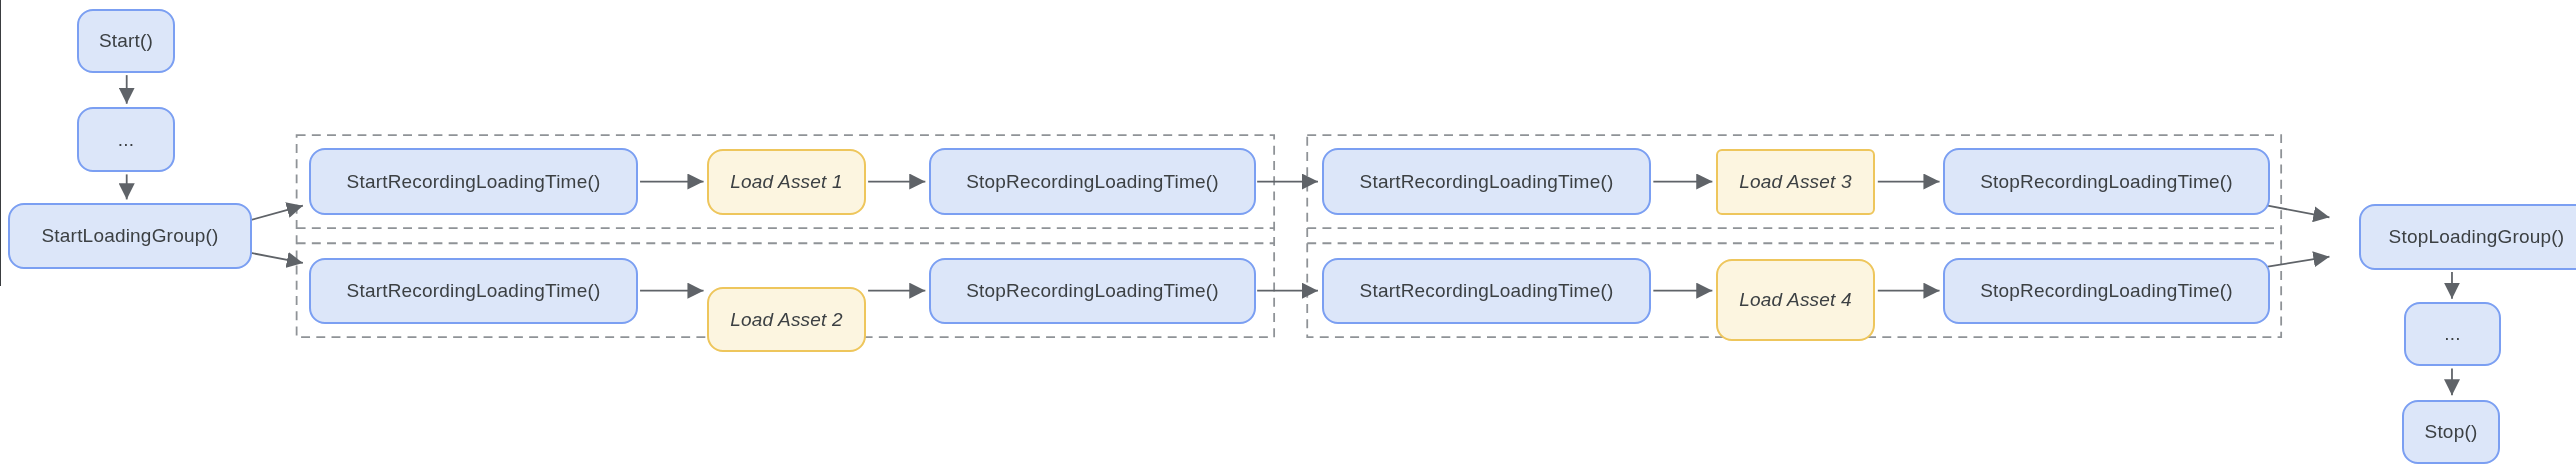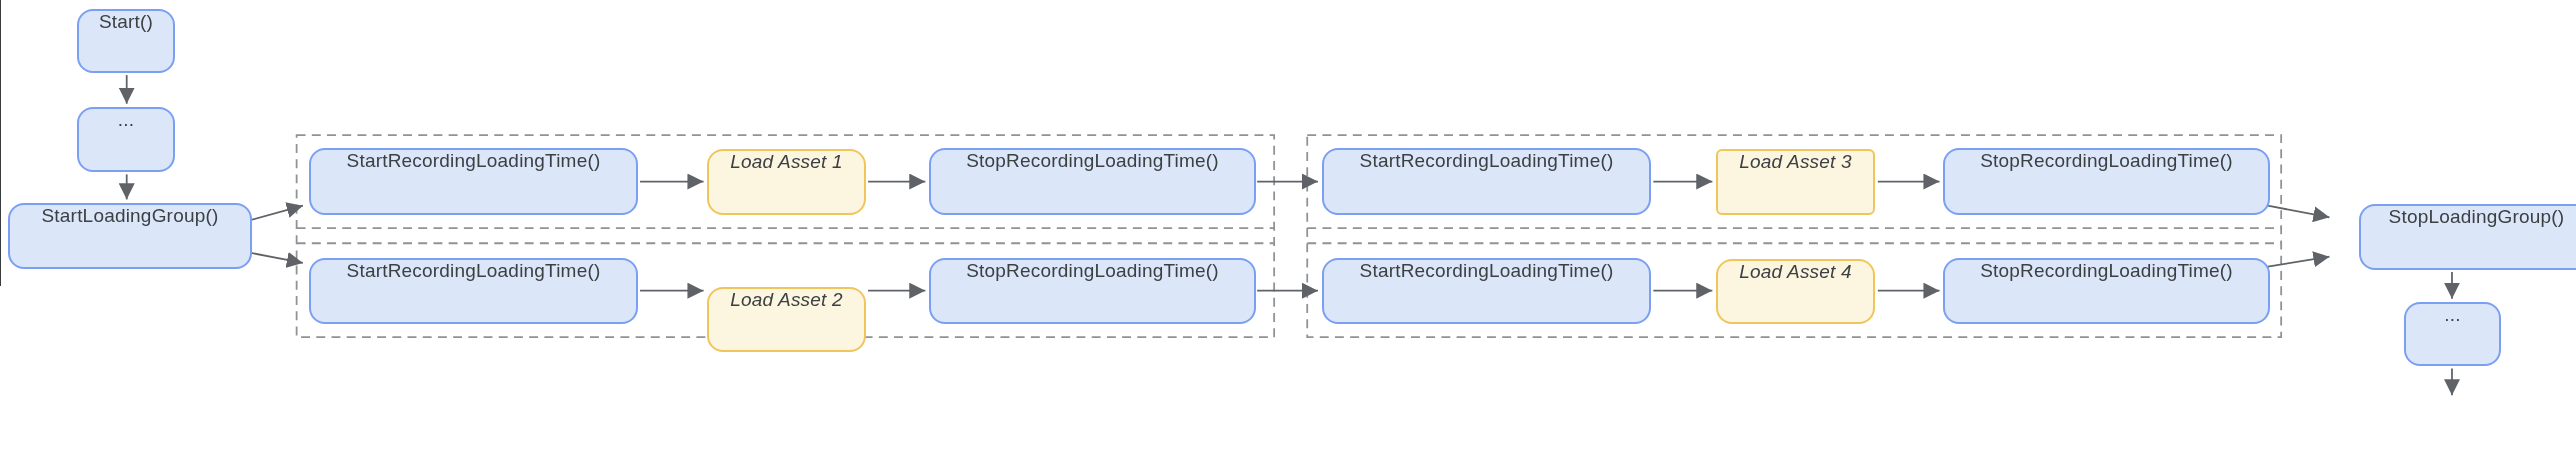--- a/index.html
+++ b/index.html
@@ -18,21 +18,21 @@
   .overlay {
     position: absolute;
     left: 0;
     top: 0;
     width: 2576px;
     height: 474px;
   }
   .node {
     position: absolute;
     display: flex;
-    align-items: flex-start;
+    align-items: center;
     justify-content: center;
     box-sizing: border-box;
     border-radius: 16px;
     font-size: 19px;
     letter-spacing: 0.2px;
     color: var(--text, #3c4043);
     background: var(--call-node-fill, #dce6f9);
     border: 2.2px solid var(--call-node-border, #7b9ff2);
     white-space: nowrap;
     text-align: center;
@@ -153,30 +153,33 @@
   <div class="node asset" style="left:1716px; top:149px; width:159px; height:66px;border-radius:6px;">
     <span>Load Asset 3</span>
   </div>
   <div class="node" style="left:1943px; top:148px; width:327px; height:67px;">
     <span>StopRecordingLoadingTime()</span>
   </div>
 
   <div class="node" style="left:1322px; top:258px; width:329px; height:66px;">
     <span>StartRecordingLoadingTime()</span>
   </div>
-  <div class="node asset" style="left:1716px; top:259px; width:159px; height:65px;">
+  <div class="node asset" style="left:1716px; top:259px; width:159px; height:82px;">
     <span>Load Asset 4</span>
   </div>
   <div class="node" style="left:1943px; top:258px; width:327px; height:66px;">
     <span>StopRecordingLoadingTime()</span>
   </div>
 
   <div class="node" style="left:2335px; top:204px; width:235px; height:66px;margin-left:24px;">
     <span>StopLoadingGroup()</span>
   </div>
   <div class="node" style="left:2404px; top:302px; width:97px; height:64px;">
     <span>...</span>
   </div>
+  <div class="node" style="left:2402px; top:400px; width:98px; height:64px;">
+    <span>Stop()</span>
+  </div>
 
   <div class="edge-artifact"></div>
 
 </div>
 
 
 </body></html>

